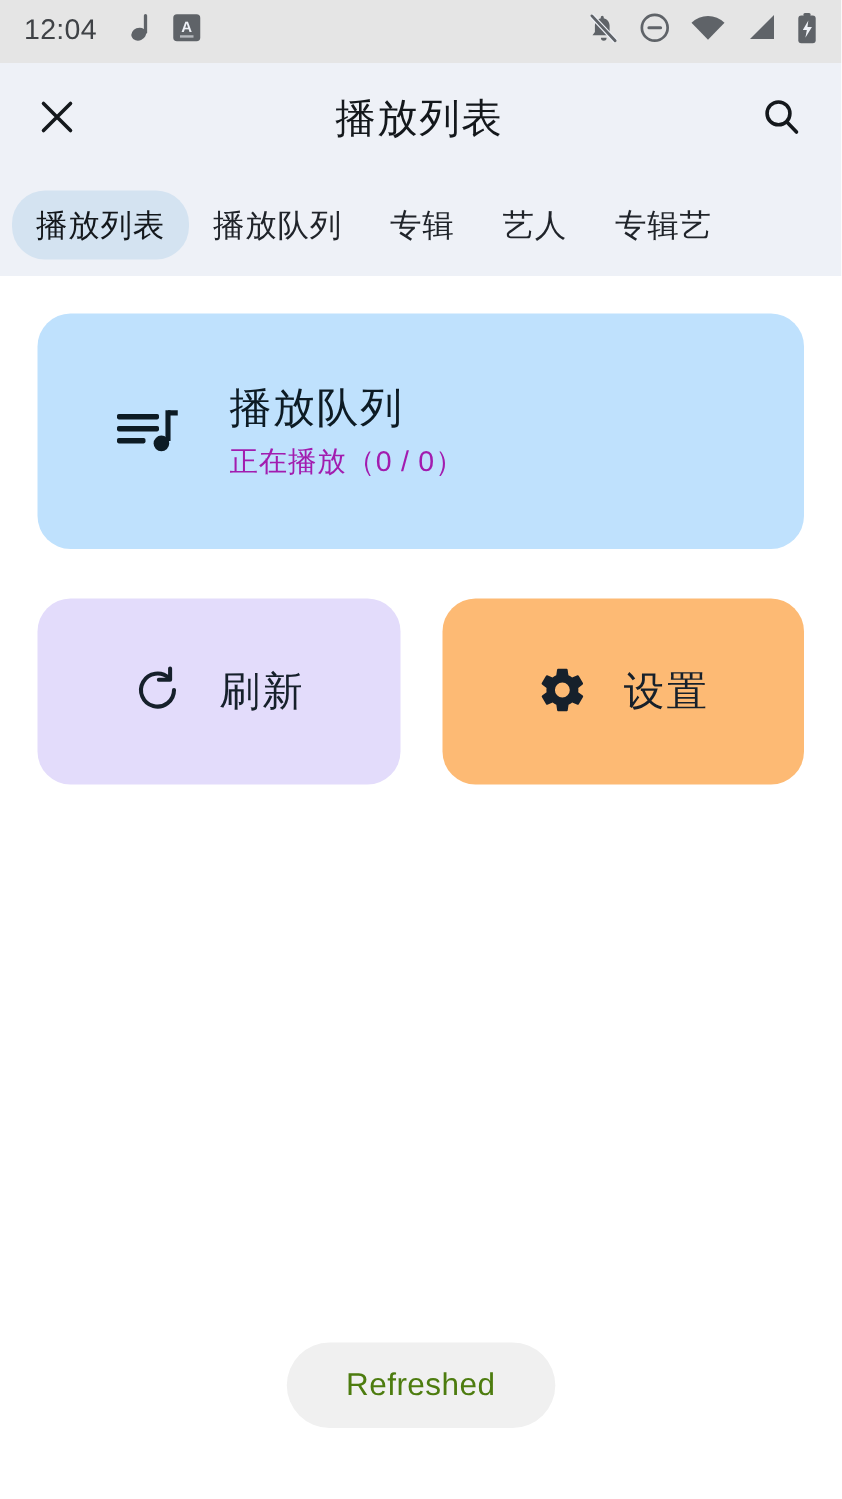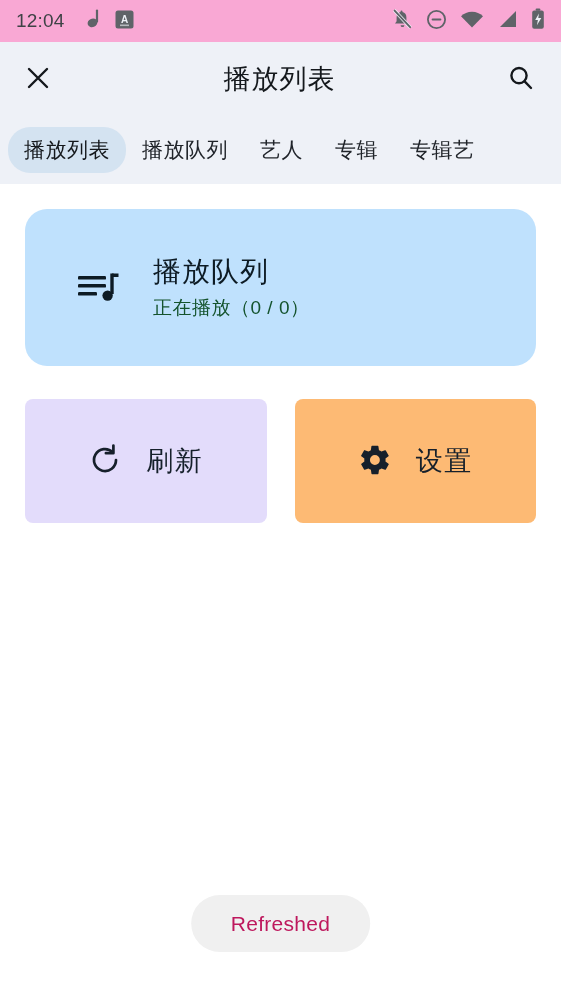--- a/index.html
+++ b/index.html
@@ -7,21 +7,21 @@
     width: 561px; height: 999px;
     background: #ffffff;
     font-family: "Liberation Sans", "DejaVu Sans", sans-serif;
     overflow: hidden;
   }
   #app { position: relative; width: 561px; height: 999px; background: #ffffff; }
 
   
   .statusbar {
     position: absolute; top: 0; left: 0; width: 561px; height: 42px;
-    background: #f9a8d4;
+    background: #e5e5e5;
     display: flex; align-items: center; padding: 0 16px;
   }
   .status-clock {
     font-size: 19px; color: #3f4246; letter-spacing: .2px;
     font-family: "Liberation Sans", sans-serif;
   }
   .status-left-icons { display: flex; align-items: center; gap: 14px; margin-left: 18px; }
   .status-right-icons { margin-left: auto; display: flex; align-items: center; gap: 13px; }
   .sicon { display: block; }
 
@@ -64,43 +64,43 @@
 
   .queue-card {
     position: absolute; top: 25px; left: 25px; width: 511px; height: 157px;
     background: #bfe1fd; border-radius: 22px;
     display: flex; align-items: center; cursor: pointer; border: none;
     padding: 0 0 0 52px;
   }
   .queue-icon { flex: 0 0 auto; display: flex; align-items: center; }
   .queue-text { margin-left: 32px; text-align: left; }
   .queue-title { font-size: 28px; color: #0d1b24; letter-spacing: 1px; line-height: 1.25; }
-  .queue-sub { font-size: 19px; color: #14532d; margin-top: 6px; letter-spacing: .5px; }
+  .queue-sub { font-size: 19px; color: #a21caf; margin-top: 6px; letter-spacing: .5px; }
 
   .action-row {
     position: absolute; top: 215px; left: 25px; width: 511px;
     display: flex; gap: 28px;
   }
   .action-btn {
-    flex: 1 1 0; height: 124px; border-radius: 8px; border: none;
+    flex: 1 1 0; height: 124px; border-radius: 22px; border: none;
     display: flex; align-items: center; justify-content: center;
     cursor: pointer; gap: 24px;
   }
   .action-btn.refresh { background: #e3dcfb; }
   .action-btn.settings { background: #fdba74; }
   .action-label { font-size: 27px; color: #16202b; letter-spacing: 1.5px; }
 
   
   .toast {
     position: absolute; left: 50%; transform: translateX(-50%);
     top: 895px; height: 57px; padding: 0 40px;
     background: #f0f0f0; border-radius: 29px;
     display: flex; align-items: center; justify-content: center;
   }
-  .toast-text { font-size: 21px; color: #be185d; letter-spacing: .3px; }
+  .toast-text { font-size: 21px; color: #4d7c0f; letter-spacing: .3px; }
 </style>
 </head>
 <body>
 
 <div id="app">
 
   <div class="statusbar">
     <span class="status-clock">12:04</span>
     <span class="status-left-icons">
       <span class="sicon">
@@ -167,22 +167,22 @@
             <circle cx="13" cy="12.6" r="7.6" fill="none" stroke="#14181c" stroke-width="2.4"></circle>
             <path d="M18.6 18.4 25 25" stroke="#14181c" stroke-width="2.4" stroke-linecap="round"></path>
           </svg>
       </span>
     </button>
   </div>
 
   <div class="tabbar">
     <button class="tab active">播放列表</button>
     <button class="tab">播放队列</button>
+    <button class="tab">专辑</button>
     <button class="tab">艺人</button>
-    <button class="tab">专辑</button>
     <button class="tab">专辑艺</button>
   </div>
 
   <div class="content">
 
     <button class="queue-card">
       <span class="queue-icon">
         <svg width="44" height="40" viewBox="0 0 44 40">
           <rect x="1" y="8" width="28" height="3.6" rx="1.2" fill="#0d1b24"></rect>
           <rect x="1" y="16" width="28" height="3.6" rx="1.2" fill="#0d1b24"></rect>

